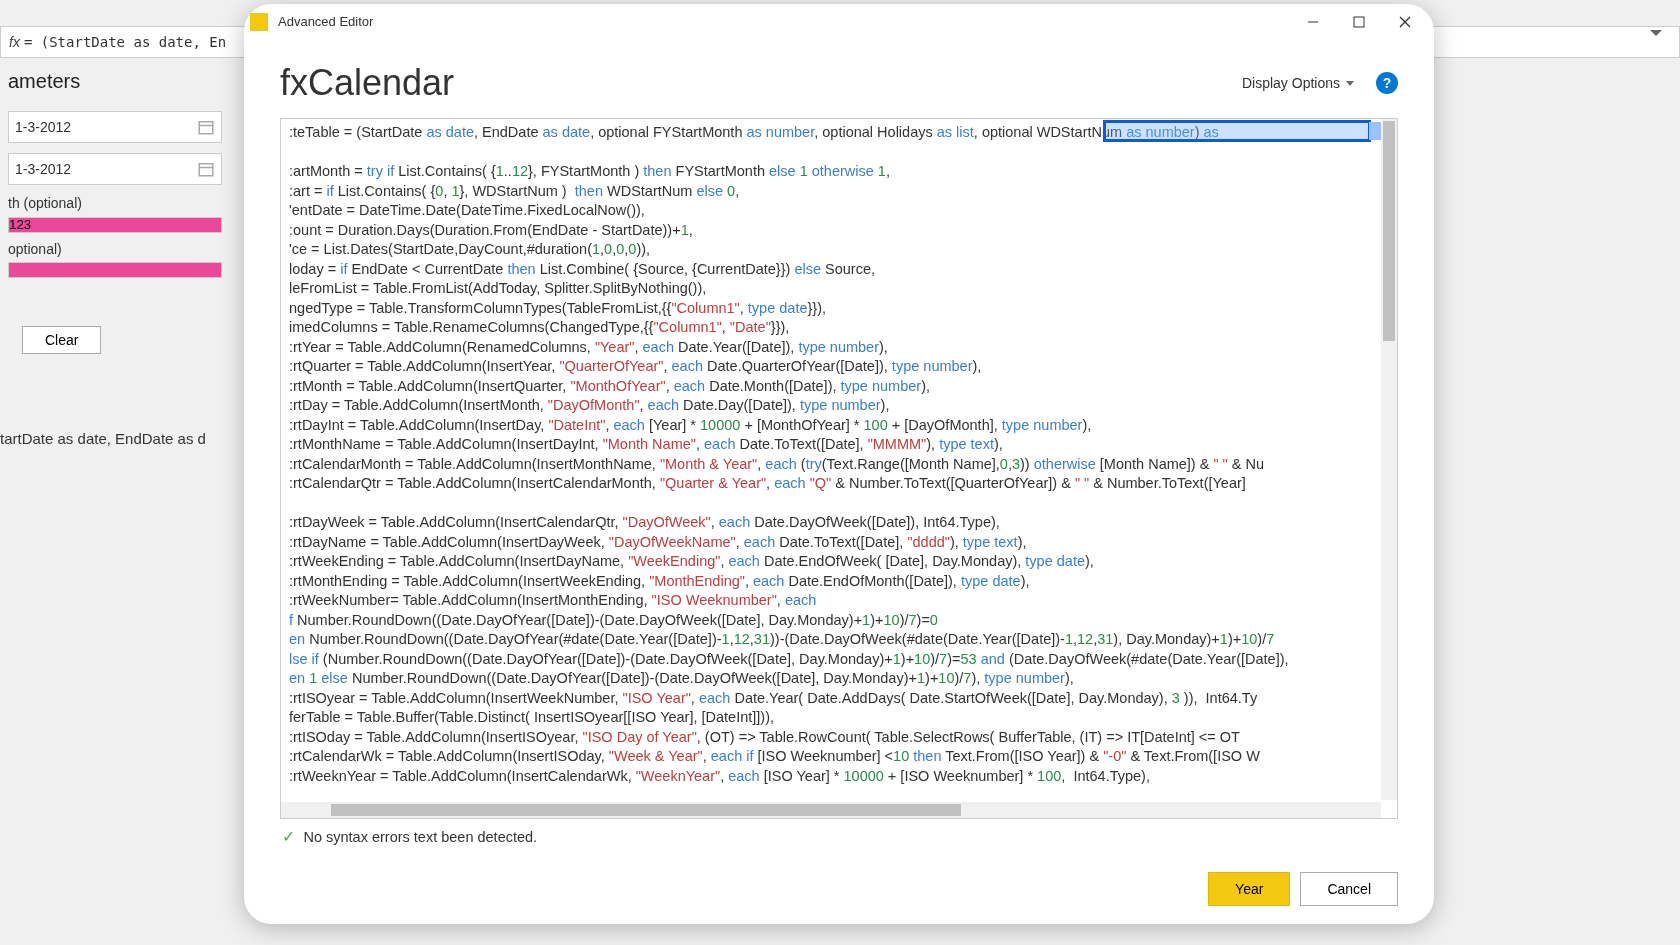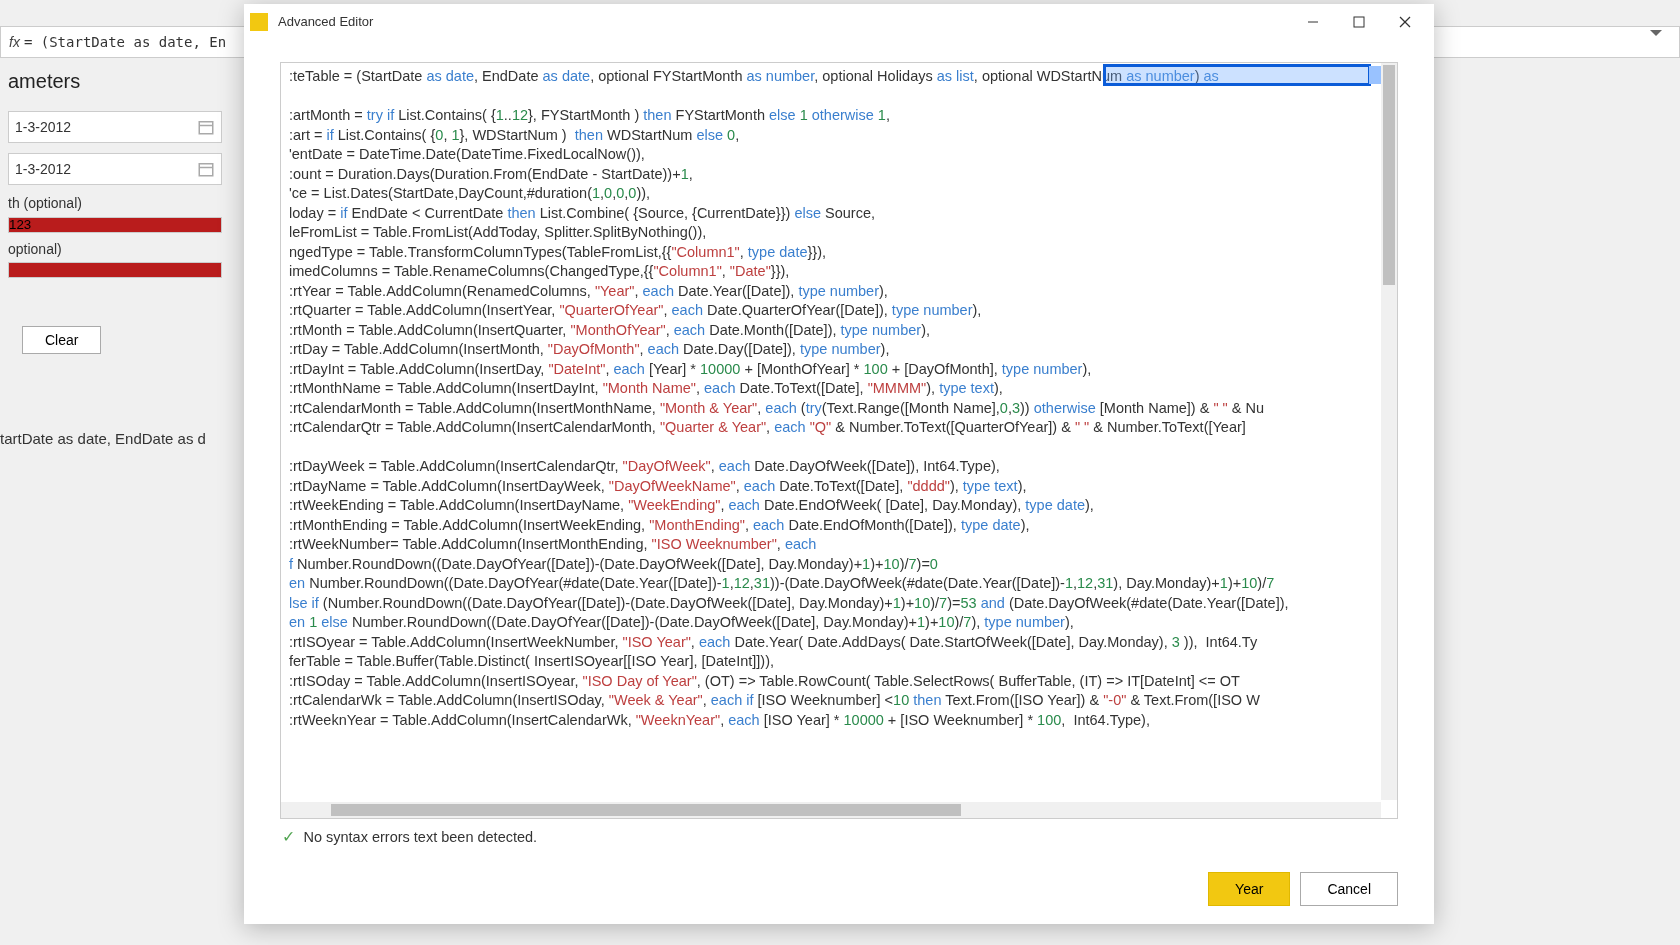--- a/index.html
+++ b/index.html
@@ -71,21 +71,21 @@
       width: 18px;
       height: 18px;
       opacity: 0.5;
     }
     .param-label {
       font-size: 14px;
       color: #333;
       margin-bottom: 4px;
     }
     .text-field {
-      background: #b91c1c;
+      background: #ec4899;
       border: 1px solid #ccc;
       height: 16px;
       width: 100%;
       margin-bottom: 8px;
     }
     .clear-btn {
       background: #fff;
       border: 1px solid #aaa;
       padding: 5px 22px;
       font-size: 14px;
@@ -116,20 +116,21 @@
     .modal {
       position: absolute;
       top: 4px;
       left: 244px;
       width: 1190px;
       height: 920px;
       background: #fff;
       box-shadow: 0 4px 24px rgba(0,0,0,0.25);
       display: flex;
       flex-direction: column;
+      border-radius: 27px;
     }
     .titlebar {
       height: 36px;
       display: flex;
       align-items: center;
       padding: 0 6px;
       border-bottom: 1px solid transparent;
     }
     .app-icon {
       width: 18px;
@@ -350,20 +351,25 @@
       </div>
     <div class="win-btn">
         <svg viewBox="0 0 12 12">
           <line x1="1" y1="1" x2="11" y2="11" stroke="#333" stroke-width="1.3"></line>
           <line x1="11" y1="1" x2="1" y2="11" stroke="#333" stroke-width="1.3"></line>
         </svg>
       </div>
   </div>
 
   <div class="modal-body">
+    <div class="header-row">
+      <div class="query-name">fxCalendar</div>
+      <div class="display-opts">Display Options</div>
+      <div class="help-icon">?</div>
+    </div>
 
     <div class="code-area">
       <div class="code-scroll" id="code-scroll"><div>:teTable = (StartDate <span class="kw">as</span> <span class="ty">date</span>, EndDate <span class="kw">as</span> <span class="ty">date</span>, optional FYStartMonth <span class="kw">as</span> <span class="ty">number</span>, optional Holidays <span class="kw">as</span> <span class="ty">list</span>, optional WDStartNum <span class="kw">as</span> <span class="ty">number</span>) <span class="kw">as</span></div><div>&nbsp;</div><div>:artMonth = <span class="kw">try if</span> List.Contains( {<span class="num">1</span>..<span class="num">12</span>}, FYStartMonth ) <span class="kw">then</span> FYStartMonth <span class="kw">else</span> <span class="num">1</span> <span class="kw">otherwise</span> <span class="num">1</span>,</div><div>:art = <span class="kw">if</span> List.Contains( {<span class="num">0</span>, <span class="num">1</span>}, WDStartNum )  <span class="kw">then</span> WDStartNum <span class="kw">else</span> <span class="num">0</span>,</div><div>'entDate = DateTime.Date(DateTime.FixedLocalNow()),</div><div>:ount = Duration.Days(Duration.From(EndDate - StartDate))+<span class="num">1</span>,</div><div>'ce = List.Dates(StartDate,DayCount,#duration(<span class="num">1</span>,<span class="num">0</span>,<span class="num">0</span>,<span class="num">0</span>)),</div><div>loday = <span class="kw">if</span> EndDate &lt; CurrentDate <span class="kw">then</span> List.Combine( {Source, {CurrentDate}}) <span class="kw">else</span> Source,</div><div>leFromList = Table.FromList(AddToday, Splitter.SplitByNothing()),</div><div>ngedType = Table.TransformColumnTypes(TableFromList,{{<span class="str">"Column1"</span>, <span class="kw">type</span> <span class="ty">date</span>}}),</div><div>imedColumns = Table.RenameColumns(ChangedType,{{<span class="str">"Column1"</span>, <span class="str">"Date"</span>}}),</div><div>:rtYear = Table.AddColumn(RenamedColumns, <span class="str">"Year"</span>, <span class="kw">each</span> Date.Year([Date]), <span class="kw">type</span> <span class="ty">number</span>),</div><div>:rtQuarter = Table.AddColumn(InsertYear, <span class="str">"QuarterOfYear"</span>, <span class="kw">each</span> Date.QuarterOfYear([Date]), <span class="kw">type</span> <span class="ty">number</span>),</div><div>:rtMonth = Table.AddColumn(InsertQuarter, <span class="str">"MonthOfYear"</span>, <span class="kw">each</span> Date.Month([Date]), <span class="kw">type</span> <span class="ty">number</span>),</div><div>:rtDay = Table.AddColumn(InsertMonth, <span class="str">"DayOfMonth"</span>, <span class="kw">each</span> Date.Day([Date]), <span class="kw">type</span> <span class="ty">number</span>),</div><div>:rtDayInt = Table.AddColumn(InsertDay, <span class="str">"DateInt"</span>, <span class="kw">each</span> [Year] * <span class="num">10000</span> + [MonthOfYear] * <span class="num">100</span> + [DayOfMonth], <span class="kw">type</span> <span class="ty">number</span>),</div><div>:rtMonthName = Table.AddColumn(InsertDayInt, <span class="str">"Month Name"</span>, <span class="kw">each</span> Date.ToText([Date], <span class="str">"MMMM"</span>), <span class="kw">type</span> <span class="ty">text</span>),</div><div>:rtCalendarMonth = Table.AddColumn(InsertMonthName, <span class="str">"Month &amp; Year"</span>, <span class="kw">each</span> (<span class="kw">try</span>(Text.Range([Month Name],<span class="num">0</span>,<span class="num">3</span>)) <span class="kw">otherwise</span> [Month Name]) &amp; <span class="str">" "</span> &amp; Nu</div><div>:rtCalendarQtr = Table.AddColumn(InsertCalendarMonth, <span class="str">"Quarter &amp; Year"</span>, <span class="kw">each</span> <span class="str">"Q"</span> &amp; Number.ToText([QuarterOfYear]) &amp; <span class="str">" "</span> &amp; Number.ToText([Year]</div><div>&nbsp;</div><div>:rtDayWeek = Table.AddColumn(InsertCalendarQtr, <span class="str">"DayOfWeek"</span>, <span class="kw">each</span> Date.DayOfWeek([Date]), Int64.Type),</div><div>:rtDayName = Table.AddColumn(InsertDayWeek, <span class="str">"DayOfWeekName"</span>, <span class="kw">each</span> Date.ToText([Date], <span class="str">"dddd"</span>), <span class="kw">type</span> <span class="ty">text</span>),</div><div>:rtWeekEnding = Table.AddColumn(InsertDayName, <span class="str">"WeekEnding"</span>, <span class="kw">each</span> Date.EndOfWeek( [Date], Day.Monday), <span class="kw">type</span> <span class="ty">date</span>),</div><div>:rtMonthEnding = Table.AddColumn(InsertWeekEnding, <span class="str">"MonthEnding"</span>, <span class="kw">each</span> Date.EndOfMonth([Date]), <span class="kw">type</span> <span class="ty">date</span>),</div><div>:rtWeekNumber= Table.AddColumn(InsertMonthEnding, <span class="str">"ISO Weeknumber"</span>, <span class="kw">each</span></div><div><span class="kw">f</span> Number.RoundDown((Date.DayOfYear([Date])-(Date.DayOfWeek([Date], Day.Monday)+<span class="num">1</span>)+<span class="num">10</span>)/<span class="num">7</span>)=<span class="num">0</span></div><div><span class="kw">en</span> Number.RoundDown((Date.DayOfYear(#date(Date.Year([Date])-<span class="num">1</span>,<span class="num">12</span>,<span class="num">31</span>))-(Date.DayOfWeek(#date(Date.Year([Date])-<span class="num">1</span>,<span class="num">12</span>,<span class="num">31</span>), Day.Monday)+<span class="num">1</span>)+<span class="num">10</span>)/<span class="num">7</span></div><div><span class="kw">lse if</span> (Number.RoundDown((Date.DayOfYear([Date])-(Date.DayOfWeek([Date], Day.Monday)+<span class="num">1</span>)+<span class="num">10</span>)/<span class="num">7</span>)=<span class="num">53</span> <span class="kw">and</span> (Date.DayOfWeek(#date(Date.Year([Date]),</div><div><span class="kw">en</span> <span class="num">1</span> <span class="kw">else</span> Number.RoundDown((Date.DayOfYear([Date])-(Date.DayOfWeek([Date], Day.Monday)+<span class="num">1</span>)+<span class="num">10</span>)/<span class="num">7</span>), <span class="kw">type</span> <span class="ty">number</span>),</div><div>:rtISOyear = Table.AddColumn(InsertWeekNumber, <span class="str">"ISO Year"</span>, <span class="kw">each</span> Date.Year( Date.AddDays( Date.StartOfWeek([Date], Day.Monday), <span class="num">3</span> )),  Int64.Ty</div><div>ferTable = Table.Buffer(Table.Distinct( InsertISOyear[[ISO Year], [DateInt]])),</div><div>:rtISOday = Table.AddColumn(InsertISOyear, <span class="str">"ISO Day of Year"</span>, (OT) =&gt; Table.RowCount( Table.SelectRows( BufferTable, (IT) =&gt; IT[DateInt] &lt;= OT</div><div>:rtCalendarWk = Table.AddColumn(InsertISOday, <span class="str">"Week &amp; Year"</span>, <span class="kw">each if</span> [ISO Weeknumber] &lt;<span class="num">10</span> <span class="kw">then</span> Text.From([ISO Year]) &amp; <span class="str">"-0"</span> &amp; Text.From([ISO W</div><div>:rtWeeknYear = Table.AddColumn(InsertCalendarWk, <span class="str">"WeeknYear"</span>, <span class="kw">each</span> [ISO Year] * <span class="num">10000</span> + [ISO Weeknumber] * <span class="num">100</span>,  Int64.Type),</div></div>
       <div class="highlight-box"></div>
       <div class="sel-blue"></div>
       <div class="v-scrollbar">
           <div class="v-thumb"></div>
         </div>
       <div class="h-scrollbar">
           <div class="h-thumb"></div>

